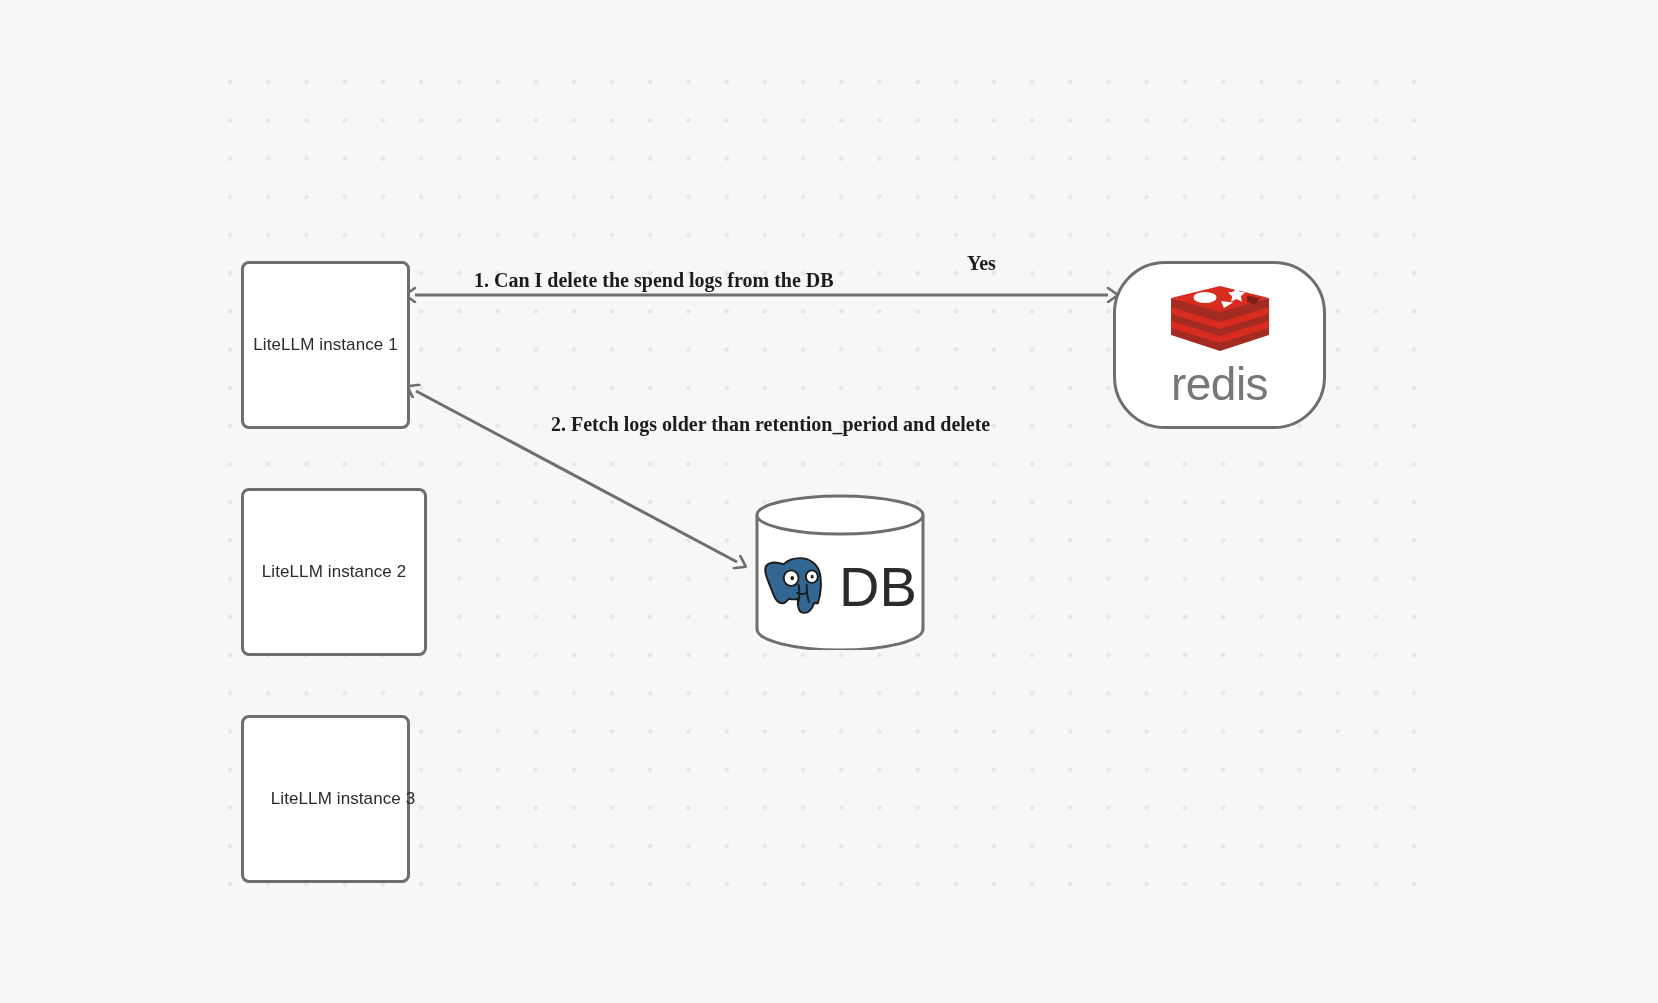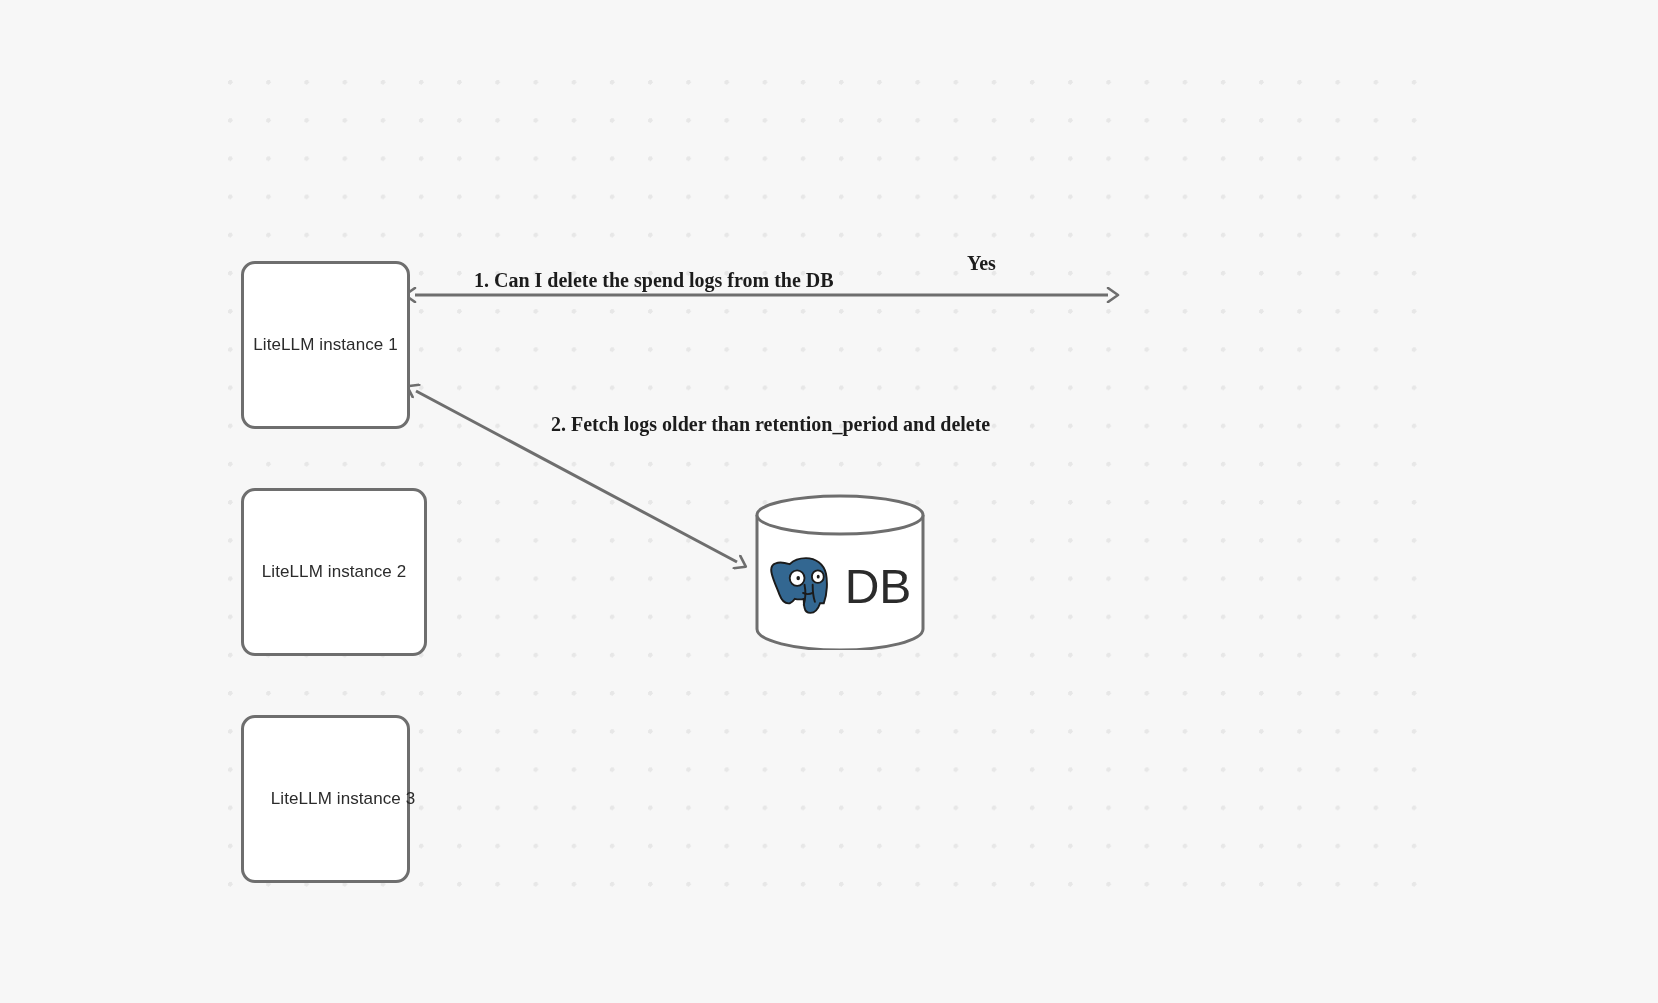--- a/index.html
+++ b/index.html
@@ -26,21 +26,21 @@
     background-size: 38.2px 38.2px;
     background-position: 17px 17px;
     pointer-events: none;
   }
   
   .node-box {
     position: absolute;
     box-sizing: border-box;
     background: #ffffff;
     border: 3px solid #6e6e6e;
-    border-radius: 14px;
+    border-radius: 8px;
     display: flex;
     align-items: center;
     justify-content: center;
   }
   .node-label {
     font-size: 17px;
     color: #2b2b2b;
     font-family: "Liberation Sans", sans-serif;
     letter-spacing: 0.1px;
     white-space: nowrap;
@@ -89,21 +89,21 @@
     inset: 0;
     display: flex;
     align-items: center;
     justify-content: center;
     gap: 2px;
     padding-top: 30px;
     box-sizing: border-box;
   }
   .pg-db-text {
     font-family: "Liberation Sans", sans-serif;
-    font-size: 48px;
+    font-size: 56px;
     font-weight: 400;
     color: #2b2b2b;
     line-height: 1;
   }
 
   
   .edge-label {
     position: absolute;
     font-family: Liberation Serif, serif;
     font-weight: bold;
@@ -157,20 +157,45 @@
   </div>
 
   <div class="node-box" id="node-litellm-2">
     <span class="node-label">LiteLLM instance 2</span>
   </div>
 
   <div class="node-box" id="node-litellm-3">
     <span class="node-label">LiteLLM instance 3</span>
   </div>
 
+  <div id="node-redis">
+    <div id="redis-logo-wrap">
+      <svg width="104" height="76" viewBox="0 0 104 76">
+
+        <path d="M52 57 L101 43 L101 52 L52 68 L3 52 L3 43 Z" fill="#a32b22"></path>
+        <path d="M52 49 L101 36 L101 45 L52 60 L3 45 L3 36 Z" fill="#d82c20"></path>
+
+        <path d="M52 42 L101 29 L101 38 L52 53 L3 38 L3 29 Z" fill="#a32b22"></path>
+        <path d="M52 34 L101 22 L101 31 L52 46 L3 31 L3 22 Z" fill="#d82c20"></path>
+
+        <path d="M52 27 L101 15 L101 24 L52 39 L3 24 L3 15 Z" fill="#a32b22"></path>
+
+        <path d="M52 3 L101 15 L52 29 L3 15 Z" fill="#d82c20"></path>
+
+        <ellipse cx="37" cy="14.5" rx="11.5" ry="5.6" fill="#ffffff"></ellipse>
+
+        <path d="M68.5 3.5 L71.2 8.6 L77 9.4 L72.8 13.2 L73.9 18.8 L68.5 16.1 L63.1 18.8 L64.2 13.2 L60 9.4 L65.8 8.6 Z" fill="#ffffff"></path>
+
+        <path d="M53 18 L65 19.5 L56 25 Z" fill="#ffffff"></path>
+
+        <path d="M79 12.5 L92 15.5 L86.5 21.5 L79 18.5 Z" fill="#7a1f18"></path>
+      </svg>
+      <span class="redis-wordmark">redis</span>
+    </div>
+  </div>
 
   <div id="node-postgres">
     <svg width="172" height="156" viewBox="0 0 172 156" style="position:absolute; left:0; top:0;">
       <path d="M3 21 L3 135 A83 21 0 0 0 169 135 L169 21" fill="#ffffff" stroke="#6e6e6e" stroke-width="3"></path>
       <ellipse cx="86" cy="21" rx="83" ry="19" fill="#ffffff" stroke="#6e6e6e" stroke-width="3"></ellipse>
     </svg>
     <div id="pg-inner">
       <svg width="74" height="74" viewBox="0 0 100 100">
         <g stroke="#ffffff" stroke-width="9" stroke-linejoin="round" fill="none">
           <path d="M74 72 c5-13 5-30 3-40 C74 19 63 11 50 11 c-10 0-17 3-22 8 -7-2-14-3-19-1 -6 2-7 8-5 15 2 8 7 19 10 27 3 8 8 13 14 12 3-1 5-3 7-6 4 1 8 1 12 0 0 4 0 9 1 12 1 5 4 7 8 7 6 0 10-4 13-13 z"></path>

